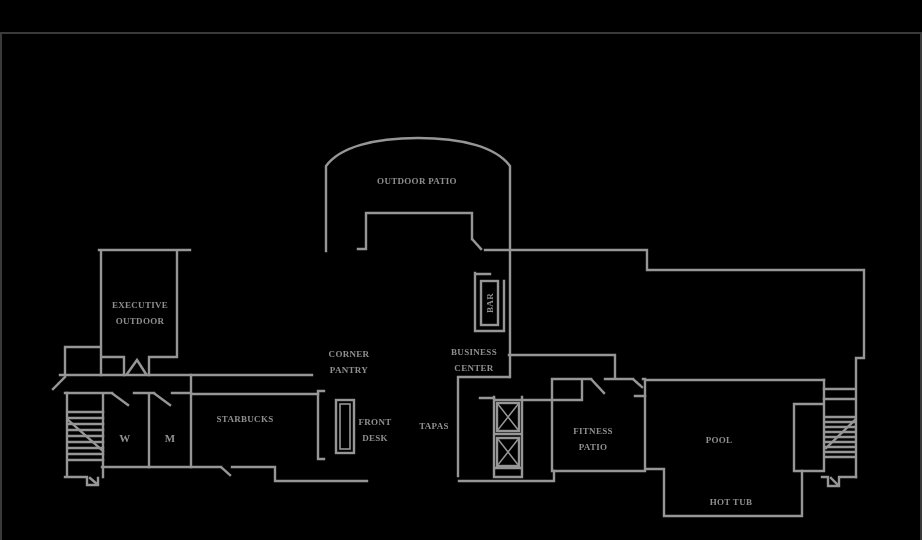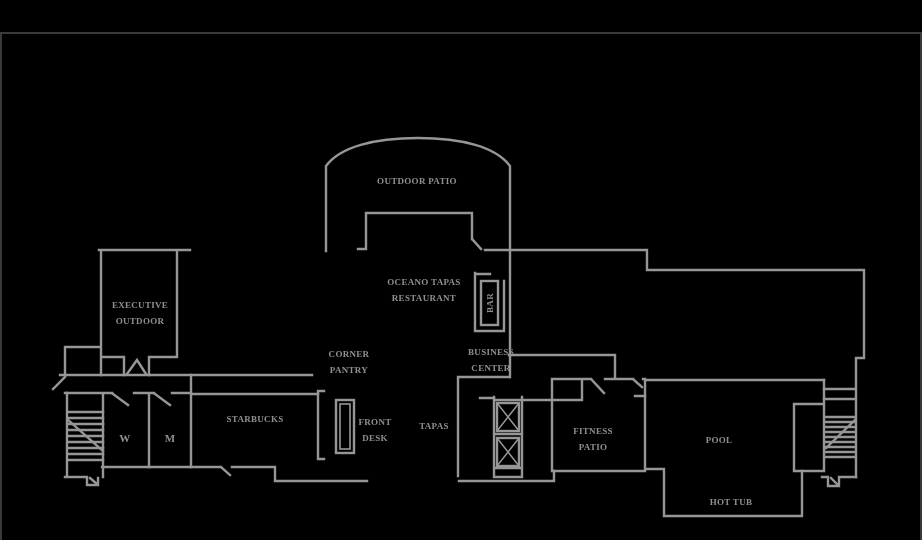--- a/index.html
+++ b/index.html
@@ -99,35 +99,33 @@
       <path d="M823,383 L853,383 M823,388 L853,388 M823,393 L853,393 M823,398 L853,398 M823,403 L853,403
            M823,408 L853,408 M823,413 L853,413 M823,418 L853,418 M823,423 L853,423"></path>
       <path d="M824,414 L853,386"></path>
       <path d="M820,443 L826,443 M826,443 L826,452 L837,452 M837,452 L837,444 M837,443 L854,443"></path>
       <path d="M829,444 L836,451"></path>
     </g>
   </svg>
 
   <div class="lbl" style="left:415px;top:147px">OUTDOOR PATIO</div>
 
-  <div class="lbl" style="left:422px;top:256px">OCEANO TAPAS
-RESTAURANT</div>
 
   <div class="lbl rot" style="left:488px;top:269px">BAR</div>
 
-  <div class="lbl" style="left:489px;top:326px">BUSINESS
+  <div class="lbl" style="left:472px;top:326px">BUSINESS
 CENTER</div>
 
   <div class="lbl" style="left:347px;top:328px">CORNER
 PANTRY</div>
 
   <div class="lbl" style="left:138px;top:279px">EXECUTIVE
 OUTDOOR</div>
 
-  <div class="lbl" style="left:253px;top:385px">STARBUCKS</div>
+  <div class="lbl" style="left:243px;top:385px">STARBUCKS</div>
 
   <div class="lbl" style="left:373px;top:396px">FRONT
 DESK</div>
 
   <div class="lbl" style="left:432px;top:392px">TAPAS</div>
 
   <div class="lbl big" style="left:123px;top:404px">W</div>
 
   <div class="lbl big" style="left:168px;top:404px">M</div>
 

